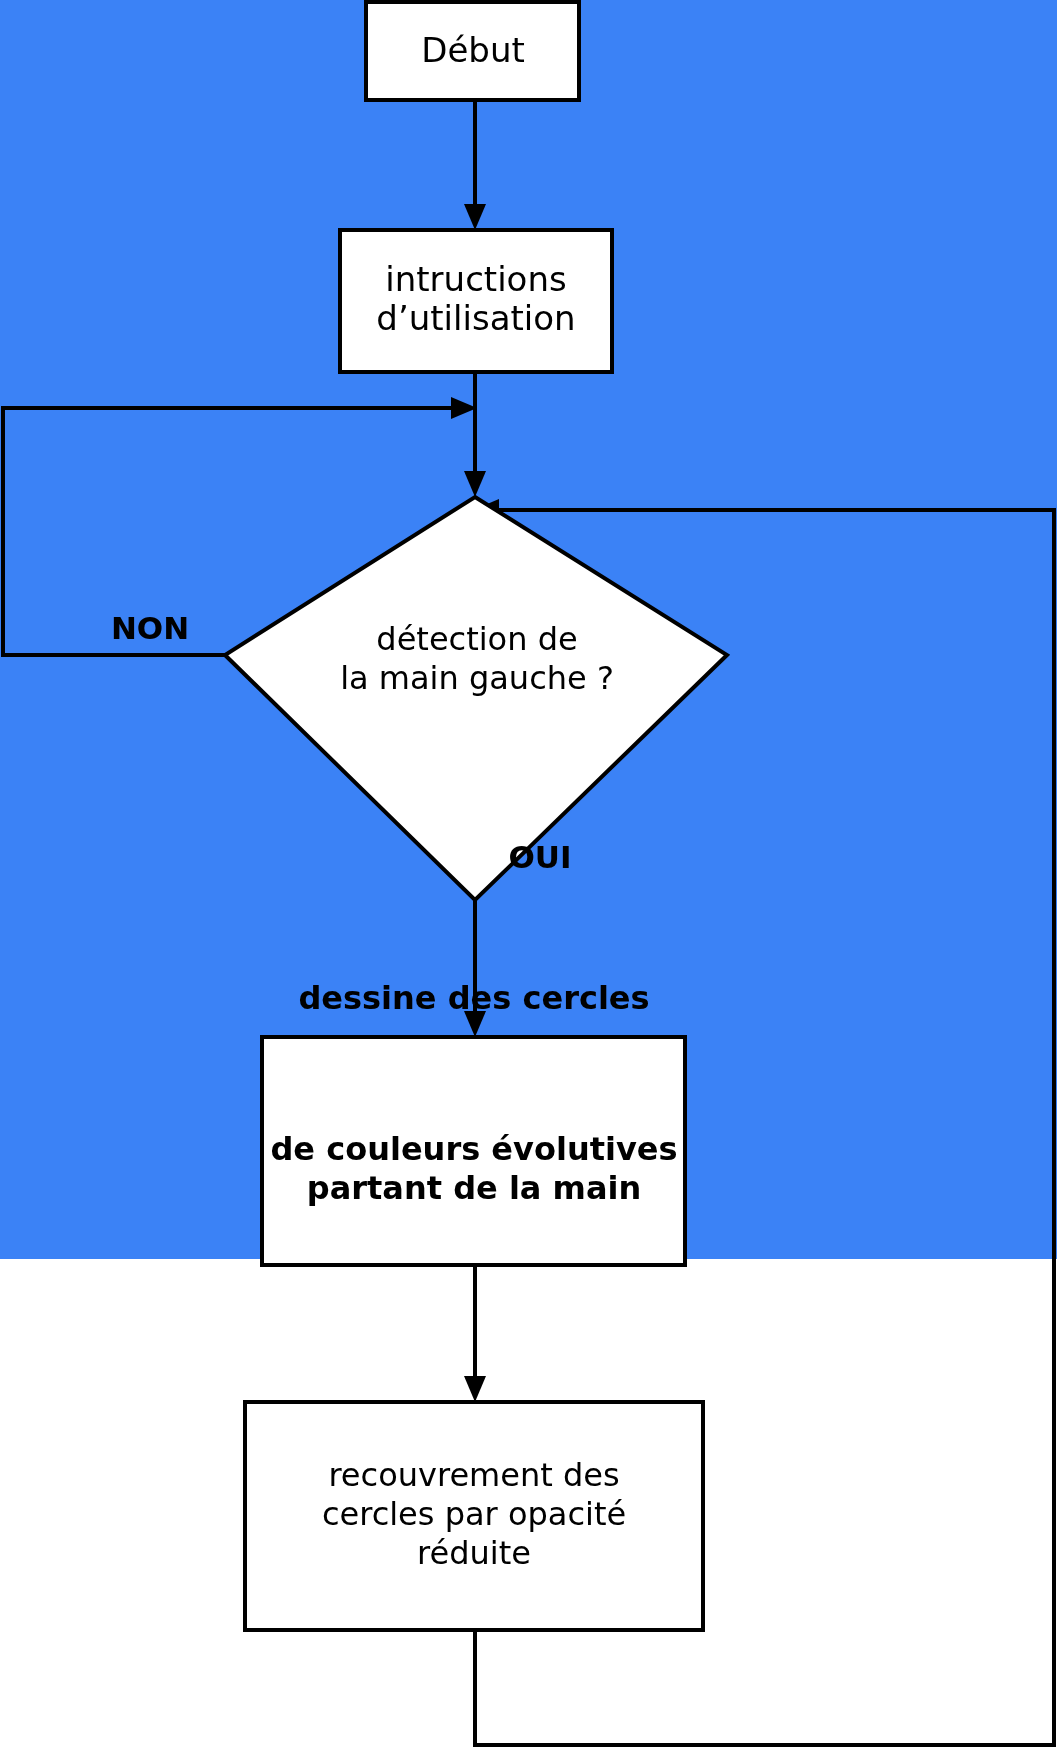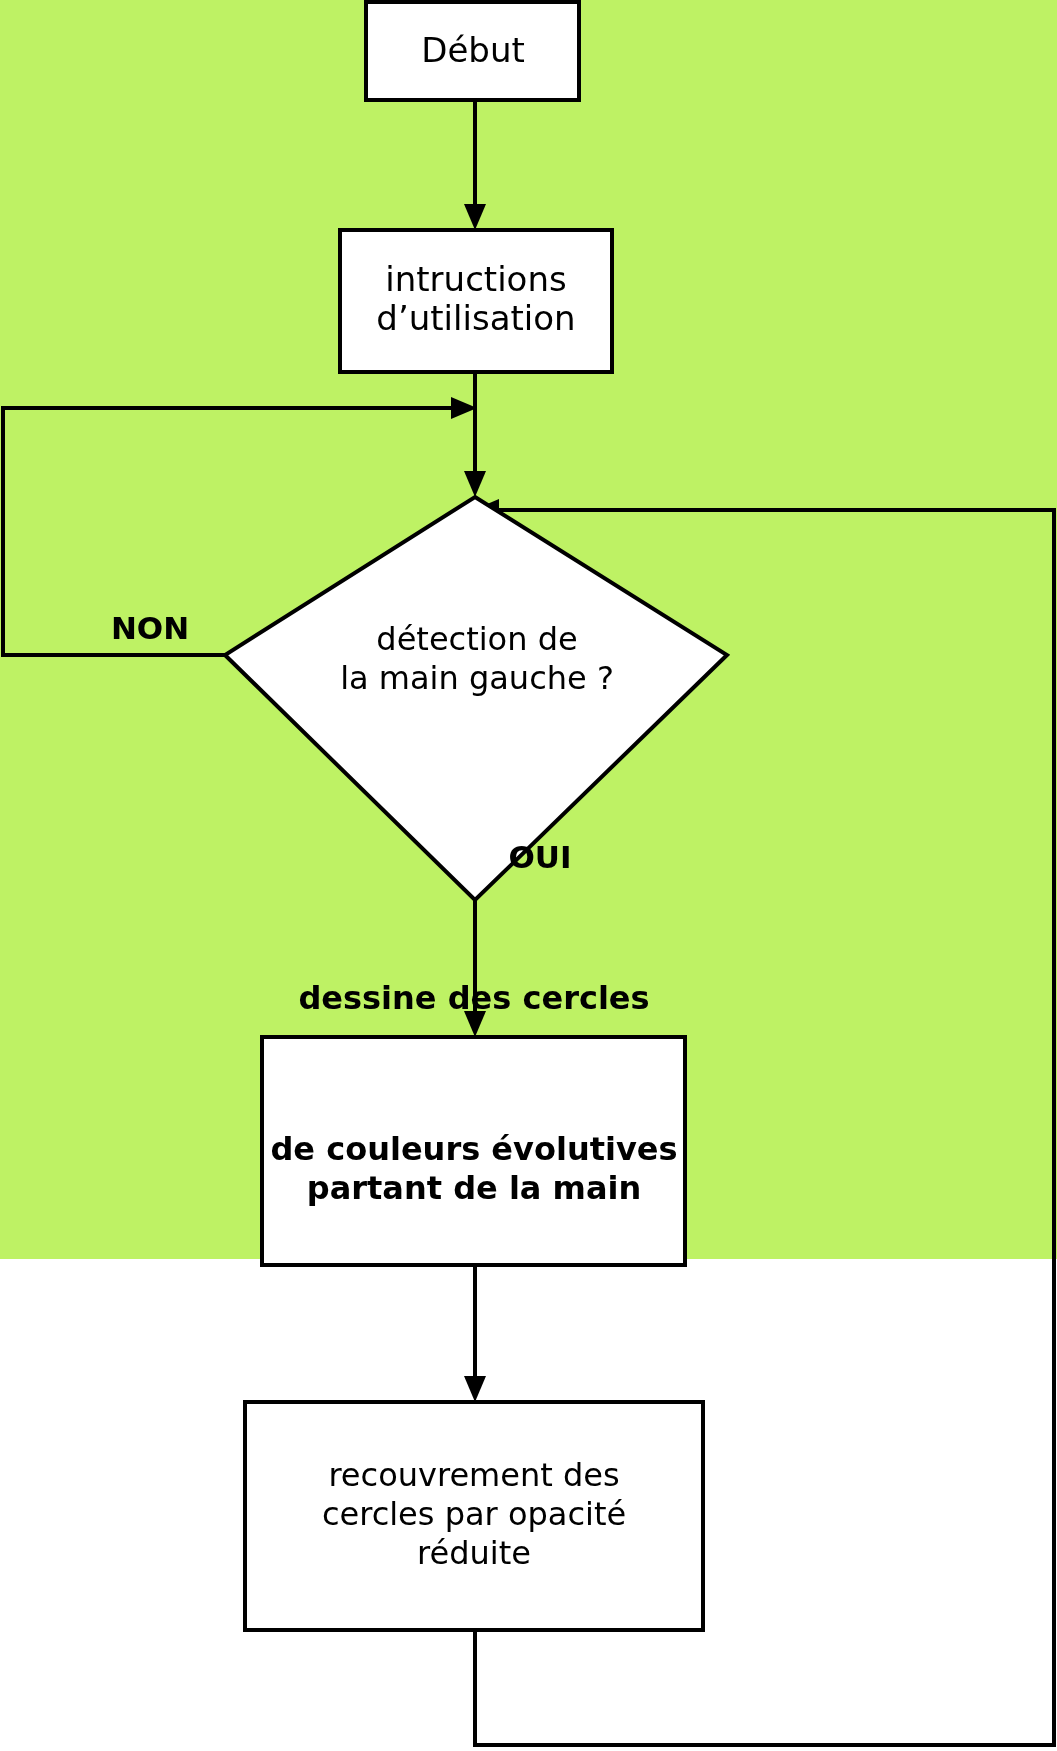--- a/index.html
+++ b/index.html
@@ -10,21 +10,21 @@
   body {
     width: 1057px;
     height: 1751px;
     overflow: hidden;
     font-family: "DejaVu Sans", "Liberation Sans", sans-serif;
   }
   #flowchart-root {
     position: relative;
     width: 1057px;
     height: 1259px;
-    background: #bef264;
+    background: #3b82f6;
     text-align: center;
   }
   svg.flow-svg {
     position: absolute;
     top: 0;
     left: 0;
     width: 1057px;
     height: 1751px;
     display: block;
   }

